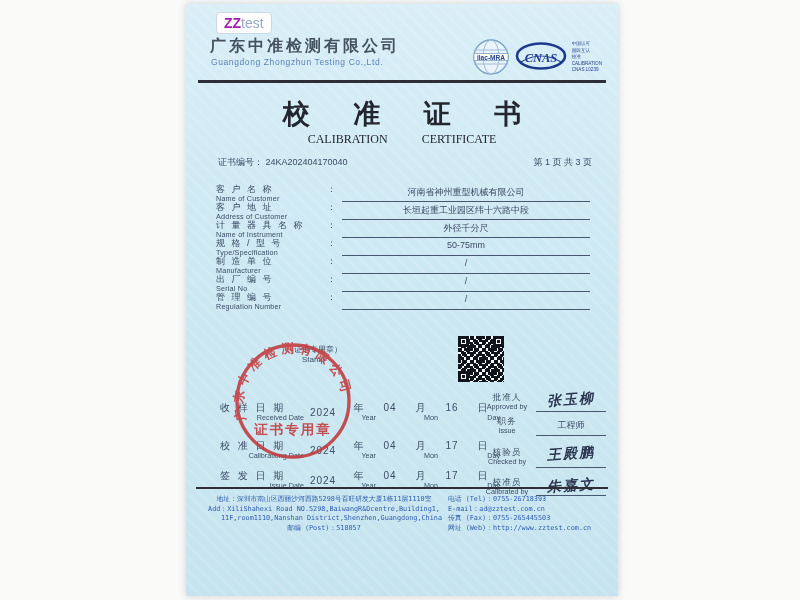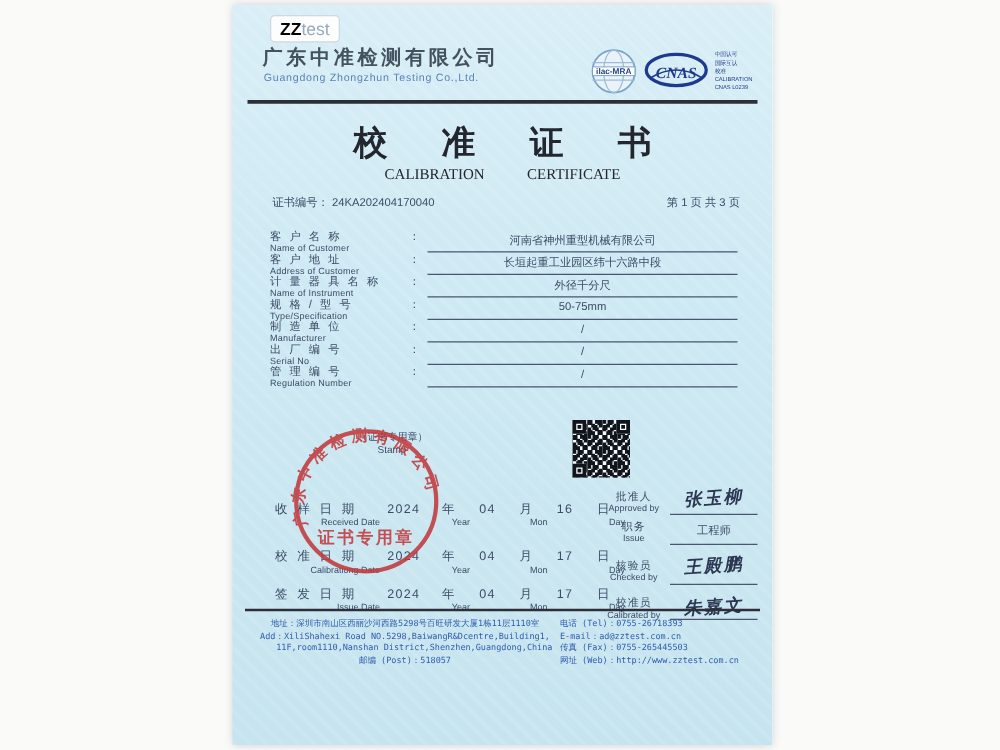--- a/index.html
+++ b/index.html
@@ -16,21 +16,21 @@
       repeating-linear-gradient(45deg, rgba(255,255,255,0.10) 0 3px, rgba(255,255,255,0) 3px 9px),
       linear-gradient(180deg,#d9eef7 0%,#cde9f3 40%,#c6e4ef 100%);
     box-shadow:0 0 7px rgba(60,90,110,0.25);
   }
   
   .logo-box{
     position:absolute;left:30px;top:8px;
     background:#fdfdfd;border:1px solid #ccd8e2;border-radius:4px;
     padding:2px 7px;font-size:14px;font-weight:bold;line-height:16px;
   }
-  .logo-zz{color:#000000;}
+  .logo-zz{color:#a21caf;}
   .logo-test{color:#94aabf;font-weight:normal;}
   .company-cn{
     position:absolute;left:24px;top:32px;
     font-size:16px;font-weight:bold;color:#44525f;letter-spacing:3px;
     font-family:"Liberation Serif","DejaVu Serif",serif;
   }
   .company-en{
     position:absolute;left:25px;top:53px;
     font-size:8.5px;color:#5c83b5;letter-spacing:0.6px;
   }
@@ -83,21 +83,21 @@
   .stamp-label-en{position:absolute;left:116px;top:351px;font-size:8px;color:#3c4c66;z-index:1;}
   .stamp{position:absolute;left:44px;top:334px;width:126px;height:126px;z-index:3;opacity:0.88;}
   
   .dates{position:absolute;left:34px;top:398px;width:256px;}
   .drow{position:absolute;left:0;display:flex;color:#3c4c66;}
   .dcell{display:flex;flex-direction:column;text-align:center;}
   .dcell .t{font-size:10px;line-height:11px;letter-spacing:1px;}
   .dcell .b{font-size:7.2px;line-height:9px;text-align:right;}
   .dlab{width:84px;text-align:left;}
   .dlab .t{letter-spacing:2.5px;}
-  .w-year{width:38px;} .w-unit{width:34px;} .w-num{width:28px;}
+  .w-year{width:38px;justify-content:center;} .w-unit{width:34px;} .w-num{width:28px;}
   
   .signers{position:absolute;left:292px;top:384px;width:128px;color:#3c4c66;}
   .srow{position:absolute;left:0;display:flex;width:128px;}
   .slab{width:58px;text-align:center;display:flex;flex-direction:column;justify-content:center;}
   .slab .t{font-size:8.6px;line-height:10px;letter-spacing:1px;}
   .slab .b{font-size:7.2px;line-height:9px;}
   .sline{flex:1;border-bottom:1px solid #47576f;text-align:center;position:relative;}
   .sig{
     font-family:"DejaVu Serif","Liberation Serif",serif;
     font-style:italic;font-weight:bold;font-size:14px;color:#2c3752;

